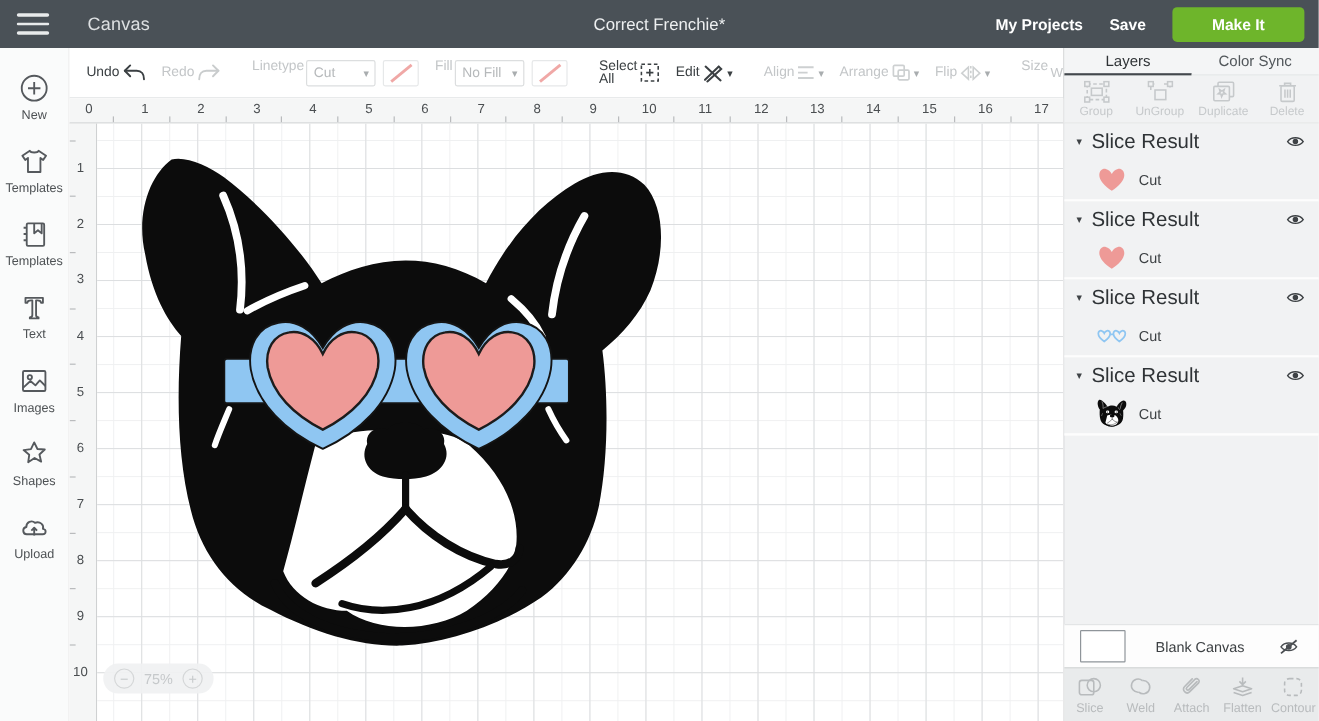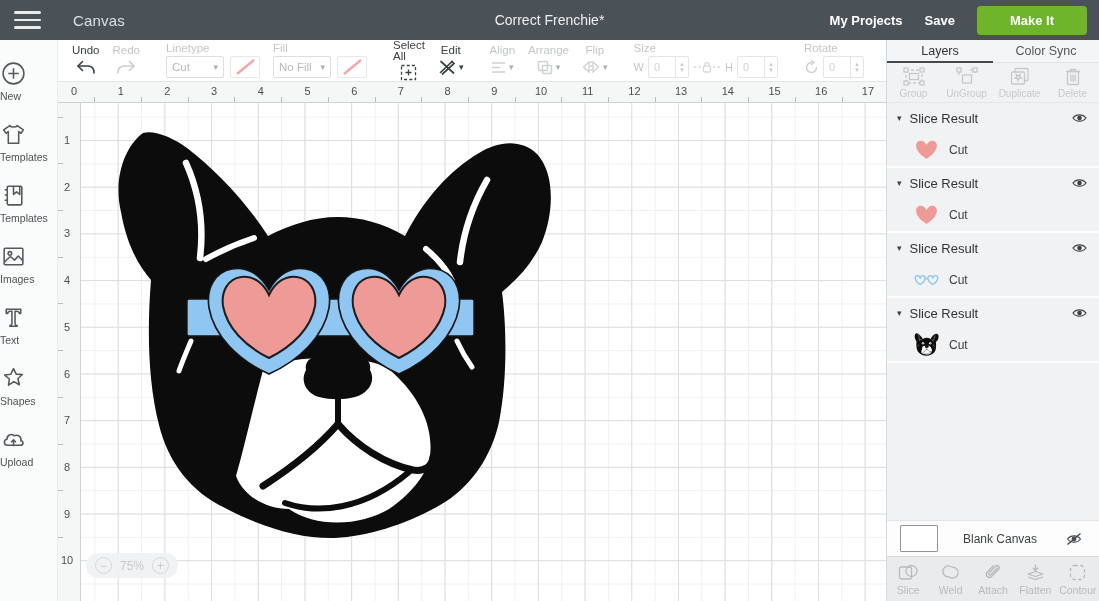--- a/index.html
+++ b/index.html
@@ -14,30 +14,30 @@
   .app-label { color:#dde0e2; font-size:15px; margin-left:32px; letter-spacing:.2px; }
   .doc-title { position:absolute; left:50%; transform:translateX(-50%); color:#eef0f1; font-size:14px; }
   .header-right { margin-left:auto; display:flex; align-items:center; gap:22px; }
   .header-link { color:#fff; font-size:13px; font-weight:bold; cursor:pointer; }
   .make-it { background:#6eb52b; color:#fff; font-size:13px; font-weight:bold; border:none; border-radius:4px; padding:7px 33px; cursor:pointer; }
 
   .main { flex:1; display:flex; min-height:0; }
 
   
   .rail { width:57px; background:#fafbfb; display:flex; flex-direction:column; align-items:center; padding-top:10px; flex:0 0 57px; }
-  .rail-item { width:100%; height:61px; display:flex; flex-direction:column; justify-content:center; gap:3px; cursor:pointer; color:#55595d; }
+  .rail-item { width:100%; height:61px; display:flex; flex-direction:column; align-items:center; justify-content:center; gap:3px; cursor:pointer; color:#55595d; }
   .rail-item svg { stroke:#55595d; }
   .rail-label { font-size:10.5px; color:#4d5154; }
 
   
   .work { flex:1; display:flex; flex-direction:column; min-width:0; border-left:1px solid #ececec; }
 
   
   .toolbar { height:42px; background:#fff; border-bottom:1px solid #e3e5e6; display:flex; align-items:center; padding:0 10px 0 14px; gap:13px; flex:0 0 42px; }
-  .tgroup { display:flex; flex-direction:column; align-items:center; justify-content:center; gap:2px; }
+  .tgroup { display:flex; flex-direction:row; align-items:center; justify-content:center; gap:2px; }
   .tlabel { font-size:11.5px; color:#3b4043; line-height:11px; }
   .tlabel.dim { color:#c3c6c8; }
   .tdivider { width:1px; height:32px; background:#e7e8e9; }
   .icon-btn { height:18px; display:flex; align-items:center; justify-content:center; cursor:pointer; }
   .ddrow { display:flex; align-items:center; gap:6px; }
   .dropdown { width:58px; height:22px; border:1px solid #dcdedf; border-radius:2px; background:#fff; display:flex; align-items:center; padding:0 5px; color:#b6b9bb; font-size:11.5px; }
   .dropdown .caret { margin-left:auto; }
   .caret { font-size:9px; color:#a9adaf; line-height:8px; }
   .caret.dark { color:#3b4043; }
   .swatch { width:30px; height:22px; border:1px solid #e6e8e9; border-radius:2px; background:#fff; display:flex; align-items:center; justify-content:center; }
@@ -75,21 +75,21 @@
   .tabs { height:23px; display:flex; background:#f4f5f6; flex:0 0 23px; }
   .tab { flex:1; display:flex; align-items:center; justify-content:center; font-size:12.5px; color:#52575b; cursor:pointer; border-bottom:1px solid #e2e4e5; }
   .tab.active { color:#2f3336; border-bottom:2px solid #43484c; }
   .panel-actions { height:40px; display:flex; align-items:stretch; border-bottom:1px solid #e4e6e7; flex:0 0 40px; background:#f1f2f3; }
   .pa-item { flex:1; display:flex; flex-direction:column; align-items:center; justify-content:center; gap:2px; color:#c6c9cb; cursor:default; }
   .pa-item span { font-size:10px; }
   .layer-groups { display:flex; flex-direction:column; }
   .group { background:#f1f2f3; border-bottom:2px solid #fdfdfd; }
   .group-header { height:30px; display:flex; align-items:center; padding:0 12px 0 10px; cursor:pointer; }
   .disclosure { font-size:9px; color:#3f4346; margin-right:8px; }
-  .group-title { font-size:13px; color:#2f3336; }
+  .group-title { font-size:17px; color:#2f3336; }
   .eye { margin-left:auto; display:flex; cursor:pointer; }
   .layer-row { height:33px; display:flex; align-items:center; padding-left:26px; cursor:pointer; }
   .thumb { width:27px; height:25px; display:flex; align-items:center; justify-content:center; }
   .layer-label { font-size:12px; color:#3c4043; margin-left:9px; }
   .panel-spacer { flex:1; }
   .blank-row { height:36px; background:#fdfdfd; border-top:1px solid #e3e5e6; display:flex; align-items:center; padding:0 16px 0 13px; flex:0 0 36px; }
   .blank-swatch { width:38px; height:27px; background:#fff; border:1px solid #8f959a; border-radius:1px; }
   .blank-label { font-size:12px; color:#3c4043; margin-left:25px; }
   .bottom-bar { height:45px; background:#e9ebec; border-top:1px solid #d5d7d8; display:flex; flex:0 0 45px; }
   .bb-item { flex:1; display:flex; flex-direction:column; align-items:center; justify-content:center; gap:2px; color:#b8bbbd; cursor:default; }
@@ -170,31 +170,31 @@
       <div class="rail-item">
         <svg width="27" height="27" viewBox="0 0 26 26" fill="none" stroke-width="1.5" stroke-linejoin="round">
             <rect x="7" y="4" width="14" height="18" rx="1"></rect>
             <path d="M13 4 V12 L16 9.5 L19 12 V4"></path>
             <path d="M4.5 7.5 H7 M4.5 12.5 H7 M4.5 17.5 H7"></path>
           </svg>
         <span class="rail-label">Templates</span>
       </div>
       <div class="rail-item">
         <svg width="27" height="27" viewBox="0 0 26 26" fill="none" stroke-width="1.5" stroke-linejoin="round">
+            <path d="M6 5 H20 V9 H18.5 C18.5 7.5 17.5 7 15.5 7 H14.5 V19 C14.5 20.3 15.2 20.5 16.5 20.7 V21.5 H9.5 V20.7 C10.8 20.5 11.5 20.3 11.5 19 V7 H10.5 C8.5 7 7.5 7.5 7.5 9 H6 Z"></path>
+          </svg>
+        <span class="rail-label">Text</span>
+      </div>
+      <div class="rail-item">
+        <svg width="27" height="27" viewBox="0 0 26 26" fill="none" stroke-width="1.5" stroke-linejoin="round">
             <rect x="4" y="5" width="18" height="16" rx="1"></rect>
             <circle cx="9.5" cy="10" r="1.7"></circle>
             <path d="M4 18.5 L10 13 L14 16.5 L17.5 12.5 L22 17"></path>
           </svg>
         <span class="rail-label">Images</span>
-      </div>
-      <div class="rail-item">
-        <svg width="27" height="27" viewBox="0 0 26 26" fill="none" stroke-width="1.5" stroke-linejoin="round">
-            <path d="M6 5 H20 V9 H18.5 C18.5 7.5 17.5 7 15.5 7 H14.5 V19 C14.5 20.3 15.2 20.5 16.5 20.7 V21.5 H9.5 V20.7 C10.8 20.5 11.5 20.3 11.5 19 V7 H10.5 C8.5 7 7.5 7.5 7.5 9 H6 Z"></path>
-          </svg>
-        <span class="rail-label">Text</span>
       </div>
       <div class="rail-item">
         <svg width="27" height="27" viewBox="0 0 26 26" fill="none" stroke-width="1.5" stroke-linejoin="round">
             <path d="M13 3.5 L15.6 8.8 L21.5 9.2 L17.2 13.2 L18.6 19 L13.3 16 L8.2 19.4 L9 13.5 L4.5 9.7 L10.4 8.9 Z"></path>
           </svg>
         <span class="rail-label">Shapes</span>
       </div>
       <div class="rail-item">
         <svg width="27" height="27" viewBox="0 0 26 26" fill="none" stroke-width="1.5" stroke-linejoin="round">
             <path d="M7 18.5 C3.5 18.5 3.2 13.3 6.7 12.7 C6.5 8.8 11 6.8 13.6 9.3 C17.8 7.8 21 11 20 14.2 C23 14.6 22.8 18.5 19.8 18.5 Z"></path>

